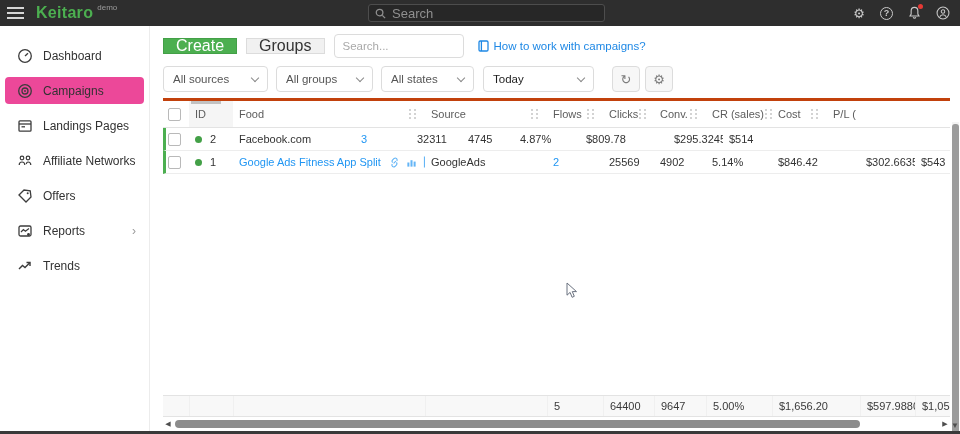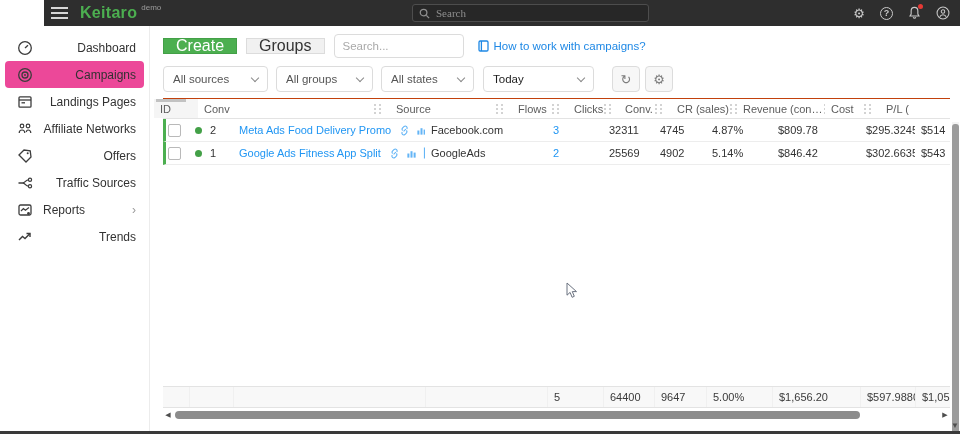--- a/index.html
+++ b/index.html
@@ -1,41 +1,41 @@
 <!DOCTYPE html>
 <html><head>
 <meta charset="utf-8">
 <style>
   * { margin:0; padding:0; box-sizing:border-box; }
   html,body { width:960px; height:434px; overflow:hidden; background:#fff;
     font-family:"Liberation Sans", sans-serif; }
 
   
-  .topbar { height:26px; background:#2e2e2e; display:flex; align-items:center; position:relative;margin-left:44px; }
+  .topbar { height:26px; background:#2e2e2e; display:flex; align-items:center; position:relative; }
   .hamburger { width:30px; display:flex; flex-direction:column; gap:3px; align-items:center; cursor:pointer; padding:0 6px; }
   .hamburger i { display:block; width:17px; height:2px; background:#d6d6d6; }
   .logo { color:#4caf50; font-weight:bold; font-size:16px; letter-spacing:.3px; margin-left:6px; }
   .logo-badge { color:#9c9c9c; font-size:8px; margin-left:4px; align-self:flex-start; margin-top:3px; }
   .tb-search { position:absolute; left:368px; top:4px; width:237px; height:18px; background:#272727;
     border:1px solid #4d4d4d; border-radius:3px; display:flex; align-items:center; padding:0 6px; }
   .tb-search svg { flex:0 0 auto; }
   .tb-search input { flex:1; background:transparent; border:none; outline:none; color:#bdbdbd;
-    font-size:11px; margin-left:6px; width:100%; font-family:Liberation Serif, serif; }
+    font-size:13px; margin-left:6px; width:100%; font-family:Liberation Sans, sans-serif; }
   .tb-search input::placeholder { color:#8f8f8f; }
   .tb-icons { position:absolute; right:10px; top:0; height:26px; display:flex; align-items:center; gap:15px; }
   .tb-ic { color:#c9c9c9; font-size:13px; line-height:1; cursor:pointer; position:relative; display:flex; align-items:center; }
   .help-circle { width:13px; height:13px; border:1.2px solid #c9c9c9; border-radius:50%; font-size:9px;
     display:flex; align-items:center; justify-content:center; color:#c9c9c9; font-weight:bold; }
   .bell-dot { position:absolute; top:-2px; right:-2px; width:5px; height:5px; background:#e53935; border-radius:50%; }
 
   
   .app { display:flex; height:408px; }
   .sidebar { width:150px; background:#fff; border-right:1px solid #ececec; padding-top:8px; flex:0 0 150px; }
   .side-item { height:27px; display:flex; align-items:center; gap:10px; padding:0 8px 0 12px;
-    margin:0 5px; border-radius:4px; font-size:12px; color:#323232; cursor:pointer;justify-content:space-between; }
+    margin:8px 5px; border-radius:4px; font-size:12px; color:#323232; cursor:pointer; }
   .side-item.active { background:#ec4899; }
   .side-item svg { flex:0 0 16px; }
   .side-chevron { margin-left:auto; color:#9a9a9a; font-size:12px; }
 
   main { flex:1; position:relative; padding:8px 10px 0 13px; overflow:hidden; }
 
   
   .toolbar { display:flex; align-items:center; height:24px; }
   .btn { height:16px; border-radius:0; font-size:16px; display:inline-flex; align-items:center;
     padding:0 12px; cursor:pointer; font-family:"Liberation Sans", sans-serif; }
@@ -54,21 +54,21 @@
     cursor:pointer; margin-right:8px; }
   .select.dark { color:#1e1e1e; }
   .caret { width:6px; height:6px; border-right:1.4px solid #8a8a8a; border-bottom:1.4px solid #8a8a8a;
     transform:rotate(45deg); margin-left:8px; margin-top:-3px; }
   .icon-btn { width:28px; height:26px; border:1px solid #dcdcdc; border-radius:4px; background:#f7f7f7;
     color:#7d7d7d; font-size:13px; display:flex; align-items:center; justify-content:center; cursor:pointer; }
 
   
   .table { margin-top:6px; font-size:11px; color:#333; }
   .tr { display:flex; align-items:center; }
-  .thead { height:21px; border-top:1px solid #c2410c; border-bottom:1px solid #e3e3e3; color:#5c5c5c;justify-content:flex-end; }
+  .thead { height:30px; border-top:3px solid #c2410c; border-bottom:1px solid #e3e3e3; color:#5c5c5c; }
   .cell { flex:0 0 auto; padding-left:6px; display:flex; align-items:center; height:100%; overflow:hidden; white-space:nowrap; }
   .c-check { width:26px; padding-left:5px; }
   .c-id { width:44px; position:relative; }
   .c-name { width:192px; }
   .c-source { width:122px;gap:23px; }
   .c-flows { width:56px; }
   .c-clicks { width:51px; }
   .c-conv { width:52px; }
   .c-cr { width:66px; }
   .c-rev { width:88px; }
@@ -179,28 +179,20 @@
     </div>
     <div class="side-item">
       <svg width="16" height="16" viewBox="0 0 16 16">
         <path d="M2 7 L7 2 L13.2 2.8 L14 9 L9 14 Z" fill="none" stroke="#3c3c3c" stroke-width="1.3"></path>
         <circle cx="10.7" cy="5.3" r="1" fill="#3c3c3c"></circle>
         </svg>
       <span>Offers</span>
     </div>
     <div class="side-item">
       <svg width="16" height="16" viewBox="0 0 16 16">
-        <path d="M1.5 8 h4 M5.5 8 c3 0 3-3.2 6-3.2 M5.5 8 c3 0 3 3.2 6 3.2" fill="none" stroke="#3c3c3c" stroke-width="1.3"></path>
-        <circle cx="13" cy="4.8" r="1.6" fill="none" stroke="#3c3c3c" stroke-width="1.2"></circle>
-        <circle cx="13" cy="11.2" r="1.6" fill="none" stroke="#3c3c3c" stroke-width="1.2"></circle>
-        </svg>
-      <span>Traffic Sources</span>
-    </div>
-    <div class="side-item">
-      <svg width="16" height="16" viewBox="0 0 16 16">
         <rect x="2" y="3" width="12" height="10" rx="1.5" fill="none" stroke="#3c3c3c" stroke-width="1.3"></rect>
         <path d="M4 9 l2.4-2.4 l2 1.6 L12 5.6" fill="none" stroke="#3c3c3c" stroke-width="1.2"></path>
         <circle cx="11.5" cy="11.5" r="1.4" fill="#3c3c3c"></circle>
         </svg>
       <span>Reports</span>
       <span class="side-chevron">›</span>
     </div>
     <div class="side-item">
       <svg width="16" height="16" viewBox="0 0 16 16">
         <path d="M2 11 l3.5-3.5 l2.5 2 L13 4.5" fill="none" stroke="#3c3c3c" stroke-width="1.4"></path>
@@ -253,78 +245,60 @@
     <div class="table">
       <div class="tr thead">
         <div class="cell c-check">
             <span class="checkbox"></span>
           </div>
         <div class="cell c-id th-id-bg">
           <span class="sort-bar"></span>
           <span>ID</span>
         </div>
         <div class="cell c-name">
-          <span>Conv</span>
+          <span>Food</span>
             <span class="drag"></span>
         </div>
         <div class="cell c-source">
           <span>Source</span>
             <span class="drag"></span>
         </div>
         <div class="cell c-flows">
           <span>Flows</span>
             <span class="drag"></span>
         </div>
         <div class="cell c-clicks">
           <span>Clicks</span>
             <span class="drag"></span>
         </div>
         <div class="cell c-conv">
           <span>Conv.</span>
             <span class="drag"></span>
         </div>
         <div class="cell c-cr">
           <span>CR (sales)</span>
-            <span class="drag"></span>
-        </div>
-        <div class="cell c-rev">
-          <span>Revenue (con…</span>
             <span class="drag"></span>
         </div>
         <div class="cell c-cost">
           <span>Cost</span>
             <span class="drag"></span>
         </div>
         <div class="cell c-pl">
           <span>P/L (</span>
         </div>
       </div>
 
       <div class="tr row">
         <div class="cell c-check">
             <span class="checkbox"></span>
           </div>
         <div class="cell c-id">
             <span class="dot"></span>
           <span>2</span>
           </div>
-        <div class="cell c-name">
-          <a class="blue">Meta Ads Food Delivery Promo</a>
-          <span class="row-icons">
-            <svg width="11" height="11" viewBox="0 0 12 12">
-              <path d="M5 7 L7.5 4.5 M4 6 a2 2 0 0 1 0-2.8 l1.6-1.6 a2 2 0 0 1 2.8 2.8 M8 6 a2 2 0 0 1 0 2.8 l-1.6 1.6 a2 2 0 0 1 -2.8-2.8" fill="none" stroke="#64b5f6" stroke-width="1.2"></path>
-              </svg>
-            <svg width="11" height="11" viewBox="0 0 12 12">
-              <rect x="1.5" y="6" width="2.2" height="4.5" fill="#64b5f6"></rect>
-                <rect x="4.9" y="3.5" width="2.2" height="7" fill="#64b5f6"></rect>
-                <rect x="8.3" y="5" width="2.2" height="5.5" fill="#64b5f6"></rect>
-              </svg>
-
-          </span>
-        </div>
         <div class="cell c-source">Facebook.com</div>
         <div class="cell c-flows">
             <a class="blue">3</a>
           </div>
         <div class="cell c-clicks">32311</div>
         <div class="cell c-conv">4745</div>
         <div class="cell c-cr">4.87%</div>
         <div class="cell c-rev">$809.78</div>
         <div class="cell c-cost">$295.3245</div>
         <div class="cell c-pl">$514</div>

